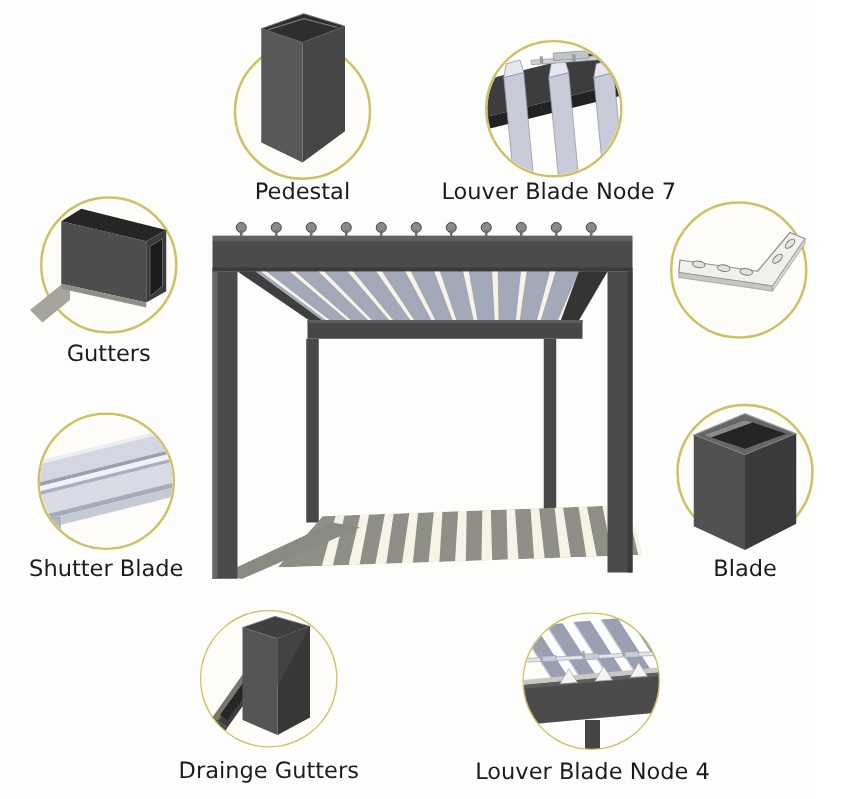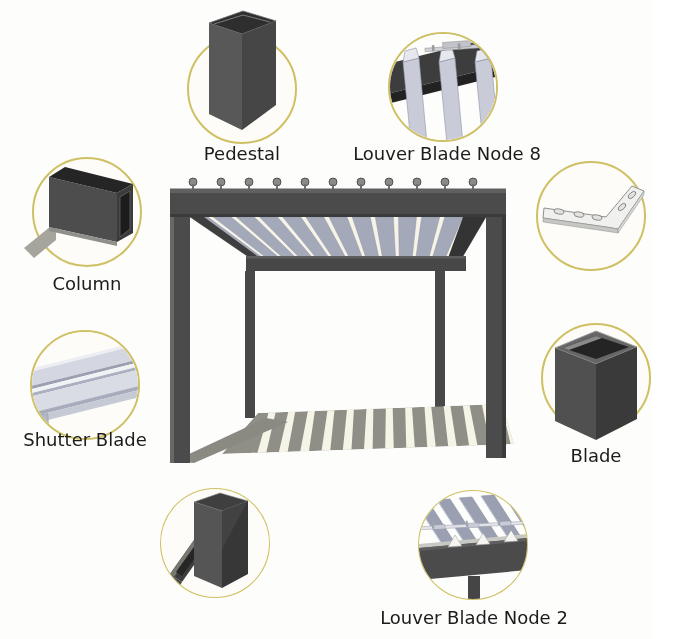--- a/index.html
+++ b/index.html
@@ -17,21 +17,21 @@
   .ring-strap{left:536px;top:161px;}
   .ring-shutter{left:30px;top:330px;}
   .ring-column{left:541px;top:323px;}
   .ring-gutters{left:160px;top:488px;}
   .ring-node2{left:418px;top:490px;}
   
   .label-pedestal{left:242px;top:143px;}
   .label-node1{left:447px;top:143px;}
   .label-transom{left:87px;top:273px;}
   .label-strap{left:593px;top:274px;}
-  .label-shutter{left:85px;top:429px;}
+  .label-shutter{left:85px;top:445px;}
   .label-column{left:596px;top:445px;}
   .label-gutters{left:215px;top:606px;}
   .label-node2{left:474px;top:607px;}
 </style>
 </head>
 <body>
 
 <div class="canvas">
 
   <svg class="figure" style="left:160px;top:170px;" width="356" height="300" viewBox="0 0 356 300">
@@ -297,19 +297,20 @@
         <rect x="82" y="33" width="11" height="4.5" fill="#c8ccd6" stroke="#8b90a0" stroke-width="0.4"></rect>
         <rect x="14" y="30.5" width="2" height="6" fill="#a0a4b0"></rect>
         <rect x="48" y="30.5" width="2" height="6" fill="#a0a4b0"></rect>
         <rect x="80" y="30.5" width="2" height="6" fill="#a0a4b0"></rect>
       </g>
       <rect x="50" y="86" width="12" height="26" fill="#454545"></rect>
     </g>
   </svg>
 
   <div class="label label-pedestal">Pedestal</div>
-  <div class="label label-node1">Louver Blade Node 8</div>
-  <div class="label label-transom">Column</div>
+  <div class="label label-node1">Louver Blade Node 7</div>
+  <div class="label label-transom">Gutters</div>
   <div class="label label-shutter">Shutter Blade</div>
   <div class="label label-column">Blade</div>
-  <div class="label label-node2">Louver Blade Node 2</div>
+  <div class="label label-gutters">Drainge Gutters</div>
+  <div class="label label-node2">Louver Blade Node 4</div>
 
 </div>
 
 </body></html>

